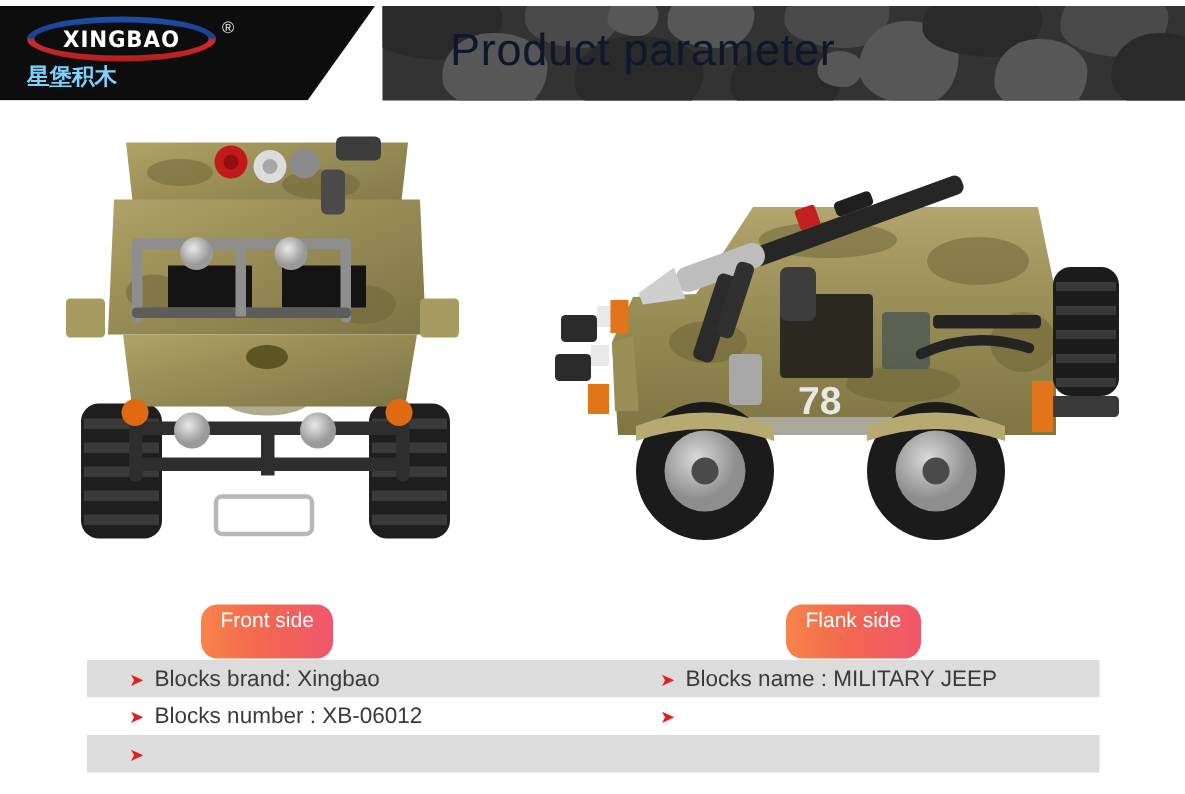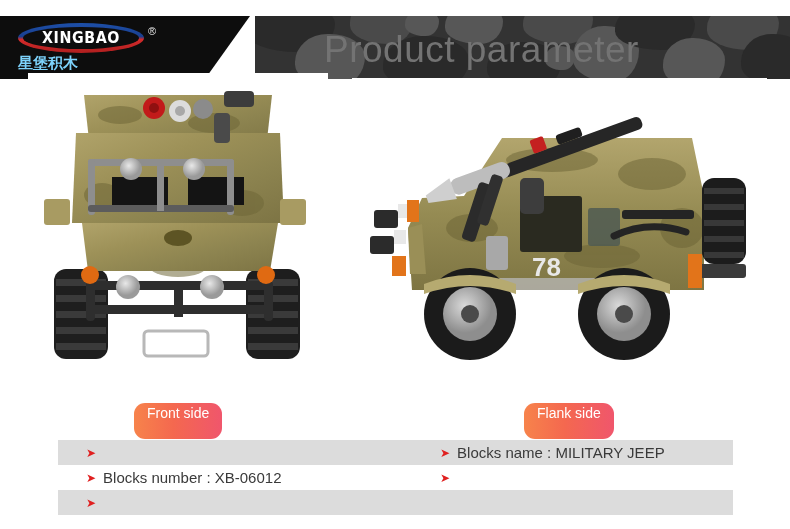--- a/index.html
+++ b/index.html
@@ -11,21 +11,21 @@
     width: 790px;
     height: 529px;
     position: relative;
     overflow: hidden;
     font-family: "Liberation Sans", sans-serif;
   }
 
   
   #header {
     position: absolute;
-    left: 0; top: 16px;
+    left: 0; top: 4px;
     width: 790px;
     height: 48px;
   }
   .camo-band {
     position: absolute;
     left: 255px; top: 0;
     width: 535px; height: 63px;
     background: #333333;
     overflow: hidden;
   }
@@ -92,25 +92,24 @@
     display: flex;
     justify-content: space-between;
     color: #7dd3fc;
     font-size: 15px;
     font-weight: bold;
     font-family: Liberation Mono, monospace;
   }
   #header-title {
     position: absolute;
     left: 300px; top: 13px;
-    color: #737373;
-    font-size: 37px;
+    color: #0f172a;
+    font-size: 30px;
     letter-spacing: 0.5px;
     font-family: "Liberation Sans", sans-serif;
-    margin-left: 24px;
   }
 
   
   #photo-area {
     position: absolute;
     left: 0; top: 63px;
     width: 790px; height: 330px; text-align: right;
   }
   .vehicle-photo {
     position: absolute;
@@ -370,20 +369,21 @@
 </div>
 
 <div id="caption-front" class="caption-pill">Front side</div>
 <div id="caption-flank" class="caption-pill">Flank side</div>
 
 <div id="spec-table">
 
   <div class="spec-row shaded">
     <div class="spec-cell left">
       <span class="bullet">➤</span>
+      <span>Blocks brand: Xingbao</span>
     </div>
     <div class="spec-cell right">
       <span class="bullet">➤</span>
       <span>Blocks name : MILITARY JEEP</span>
     </div>
   </div>
 
   <div class="spec-row plain">
     <div class="spec-cell left">
       <span class="bullet">➤</span>

